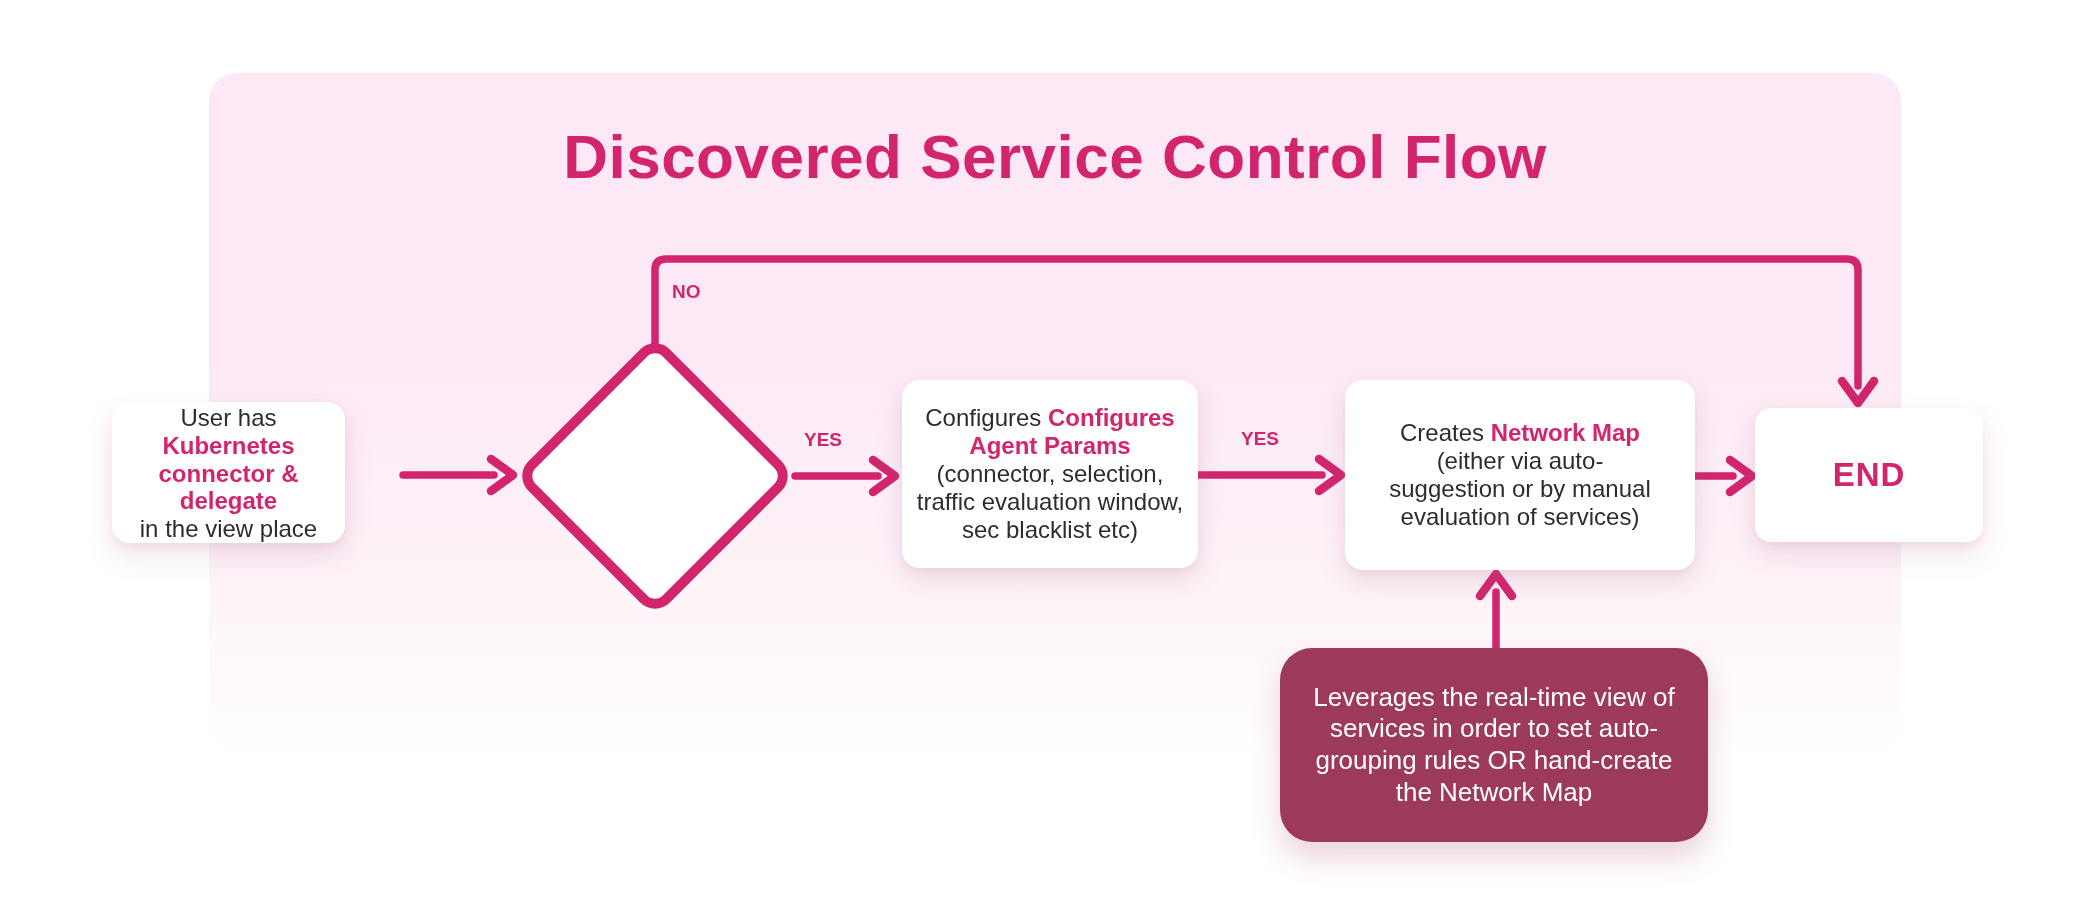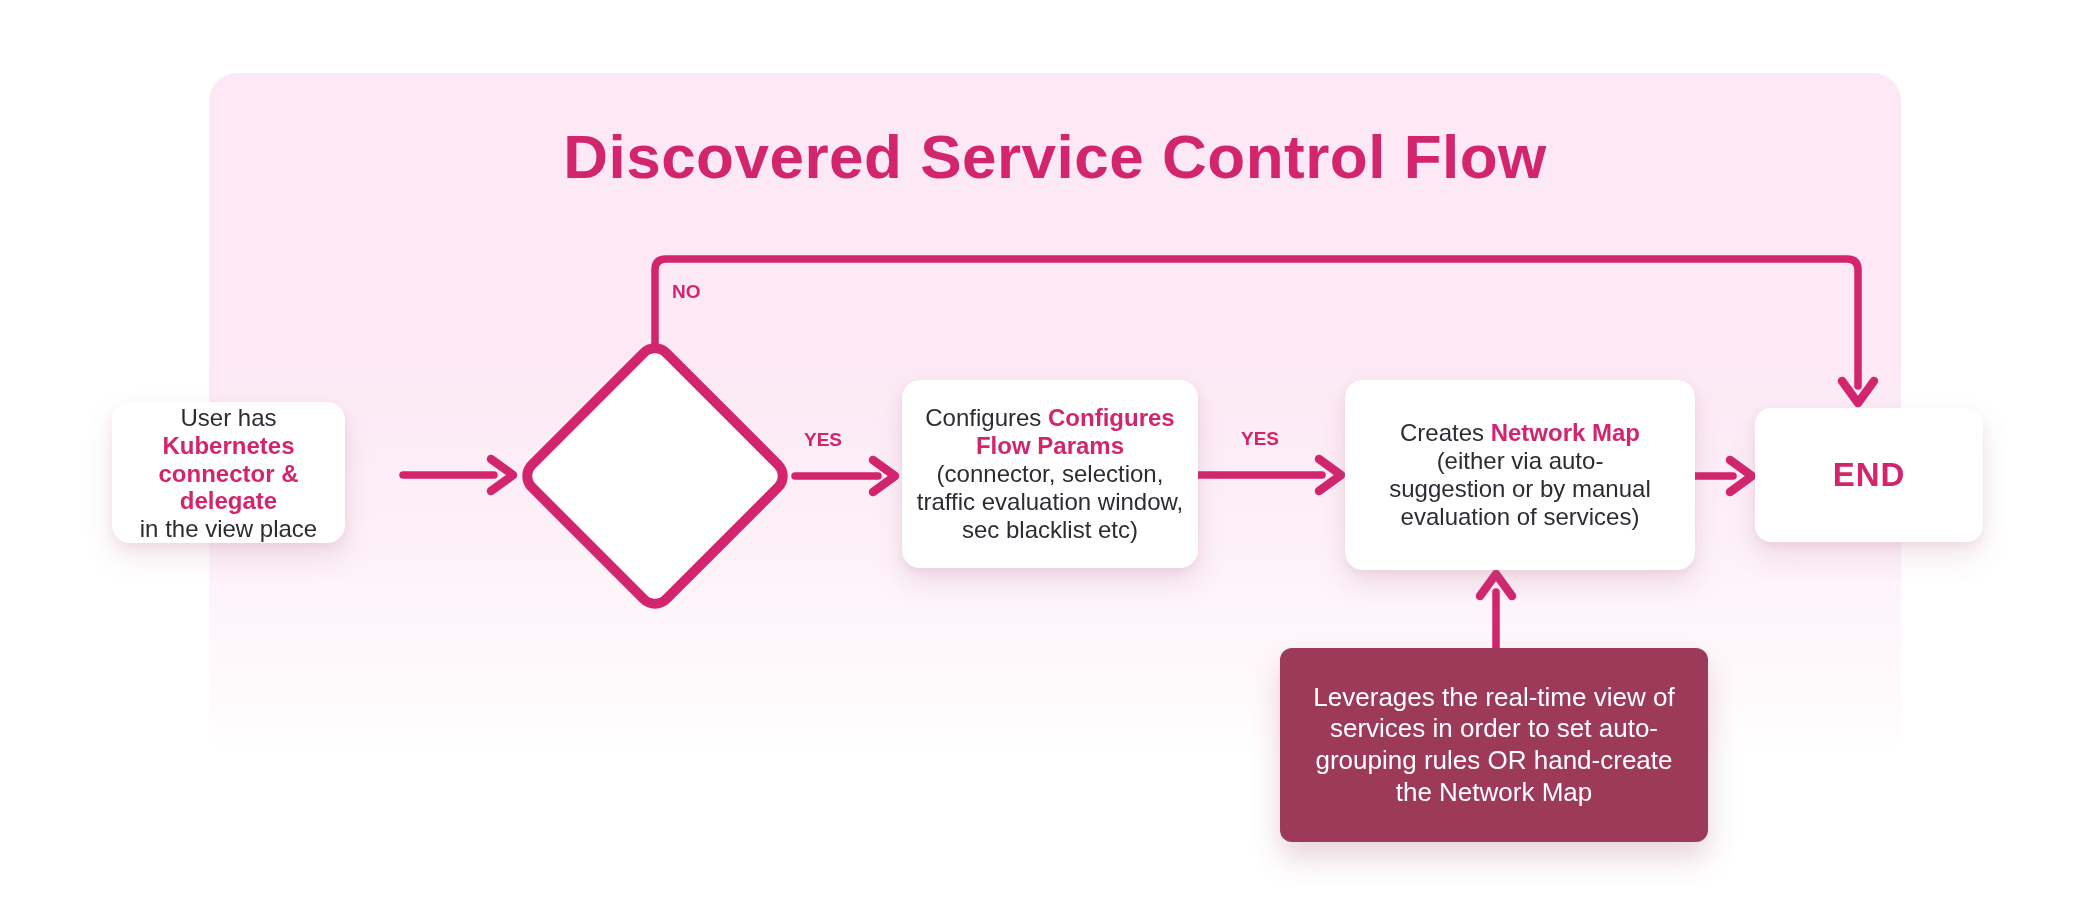--- a/index.html
+++ b/index.html
@@ -28,21 +28,21 @@
     box-shadow:0 14px 28px rgba(173,98,136,0.16),0 4px 10px rgba(173,98,136,0.10);
   }
   .node .accent,.accent-bold{color:var(--accent);font-weight:bold;}
   .node-start{left:112px;top:402px;width:233px;height:141px;align-items:flex-end;}
   .node-configure{left:902px;top:380px;width:296px;height:188px;}
   .node-create{left:1345px;top:380px;width:350px;height:190px;}
   .node-end{left:1755px;top:408px;width:228px;height:134px;border-radius:16px;
     font-size:33px;font-weight:bold;color:var(--accent);letter-spacing:1px;text-align:center;}
   .decision-text{left:535px;top:416px;width:240px;height:120px;font-size:23px;line-height:1.13;}
   .node-note{
-    left:1280px;top:648px;width:428px;height:194px;border-radius:12px;
+    left:1280px;top:648px;width:428px;height:194px;border-radius:32px;
     background:var(--note-bg);color:var(--note-text);font-size:26px;line-height:1.22;
     box-shadow:0 16px 30px rgba(157,58,89,0.22);
   }
   .edge-label{
     position:absolute;color:var(--accent);font-weight:bold;font-size:19px;line-height:1;
   }
   .label-no{left:672px;top:282px;}
   .label-yes1{left:778px;top:430px;width:90px;text-align:center;}
   .label-yes2{left:1215px;top:429px;width:90px;text-align:center;}
 </style>
@@ -95,21 +95,21 @@
   <div class="node card node-start">
     <div><span>User has </span><span class="accent">Kubernetes</span><br><span class="accent">connector &amp; delegate</span><br><span>in the view place</span></div>
   </div>
 
 
   <div class="edge-label label-no">NO</div>
   <div class="edge-label label-yes1">YES</div>
   <div class="edge-label label-yes2">YES</div>
 
   <div class="node card node-configure">
-    <div><span>Configures </span><span class="accent">Configures</span><br><span class="accent">Flow Params</span><br><span>(connector, selection,</span><br><span>traffic evaluation window,</span><br><span>sec blacklist etc)</span></div>
+    <div><span>Configures </span><span class="accent">Configures</span><br><span class="accent">Agent Params</span><br><span>(connector, selection,</span><br><span>traffic evaluation window,</span><br><span>sec blacklist etc)</span></div>
   </div>
 
   <div class="node card node-create">
     <div><span>Creates </span><span class="accent">Network Map</span><br><span>(either via auto-</span><br><span>suggestion or by manual</span><br><span>evaluation of services)</span></div>
   </div>
 
   <div class="node card node-end">END</div>
 
   <div class="node node-note">
     <div><span>Leverages the real-time view of</span><br><span>services in order to set auto-</span><br><span>grouping rules OR hand-create</span><br><span>the Network Map</span></div>

